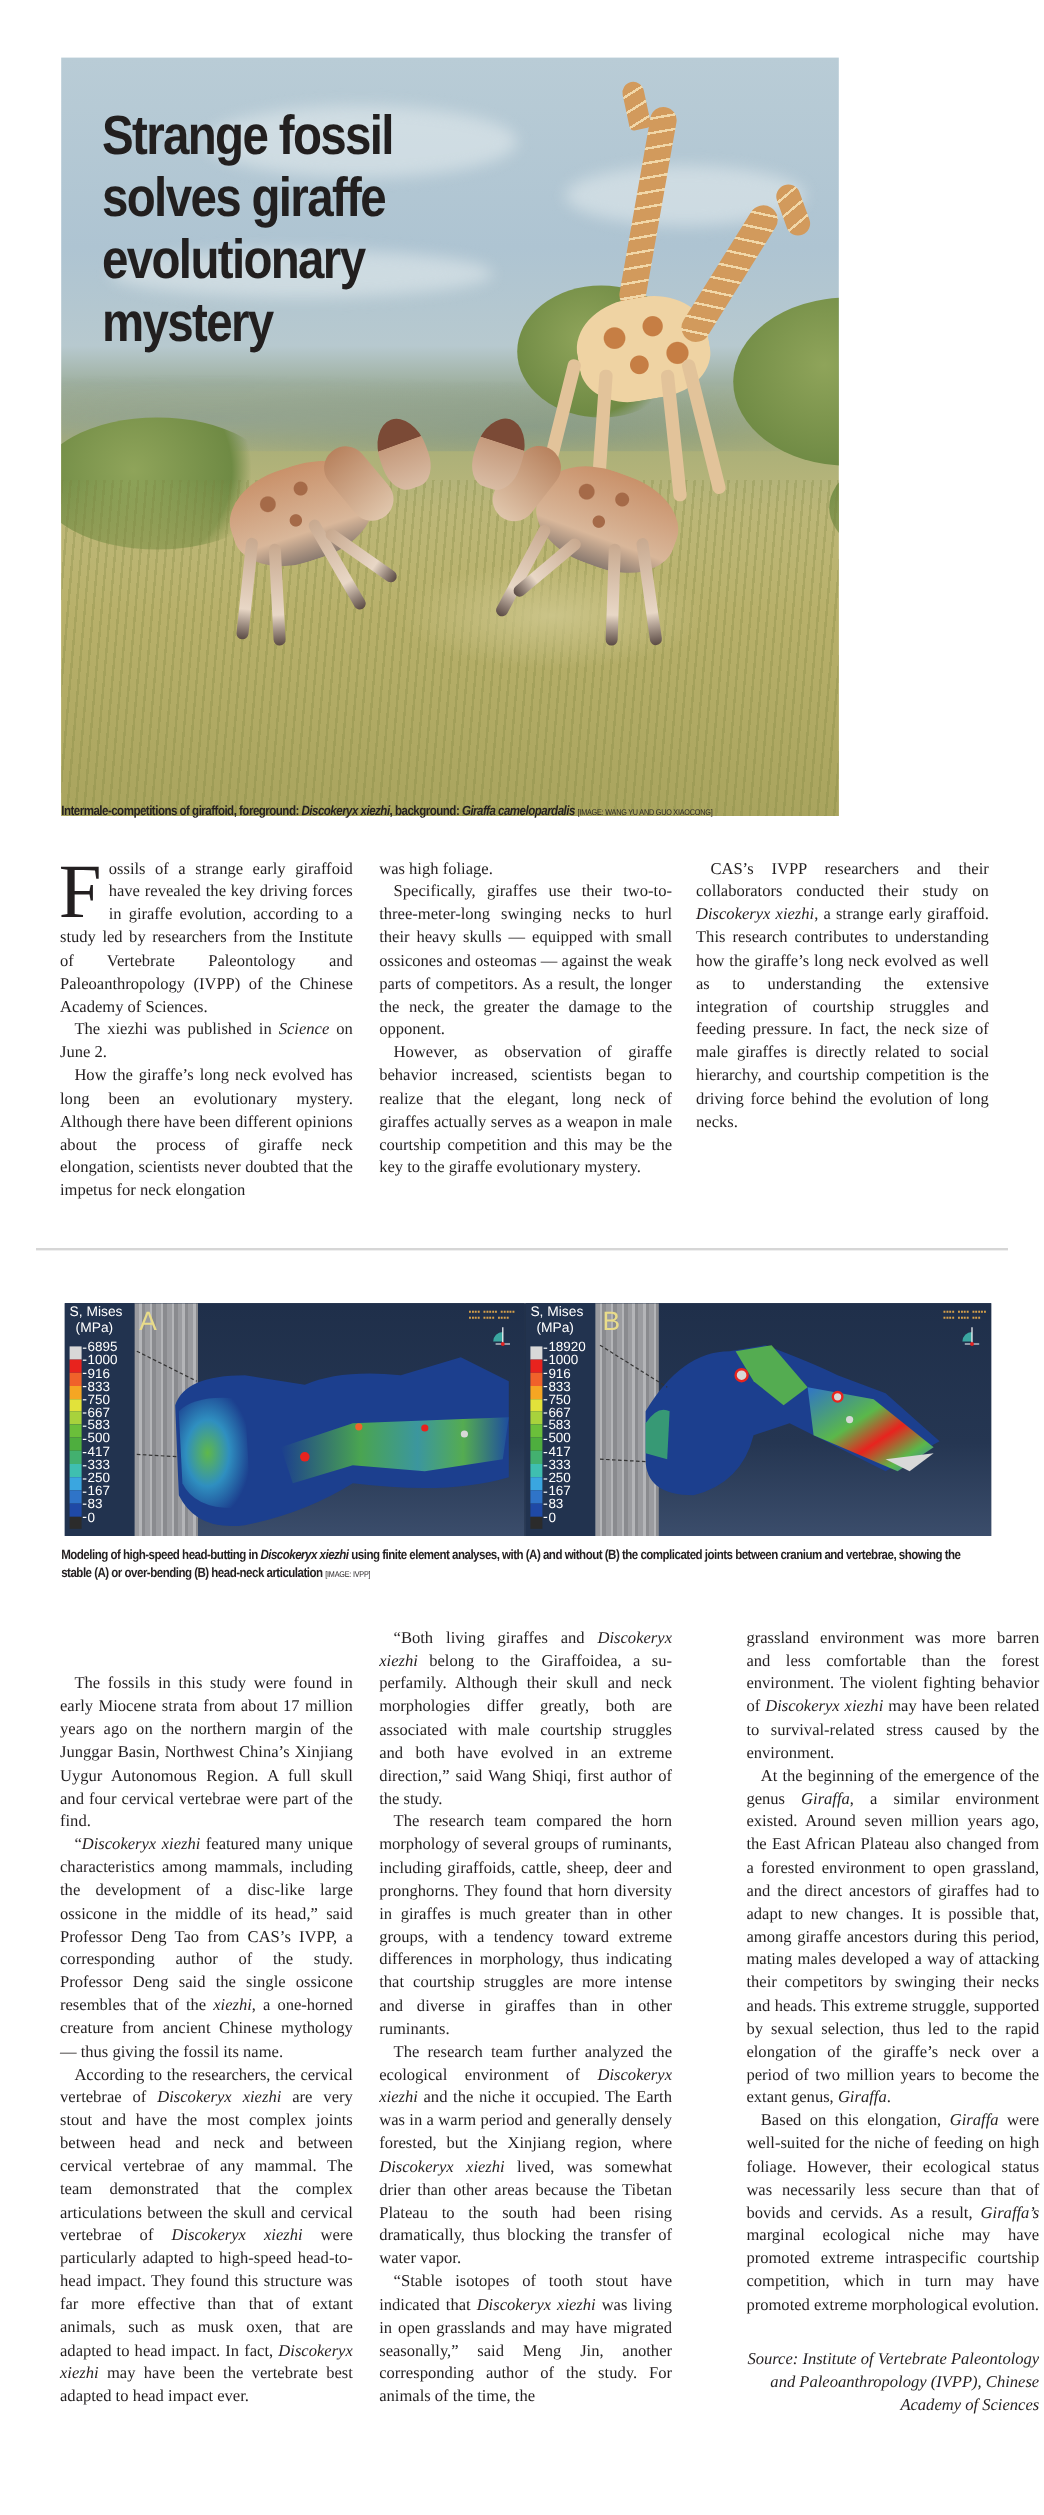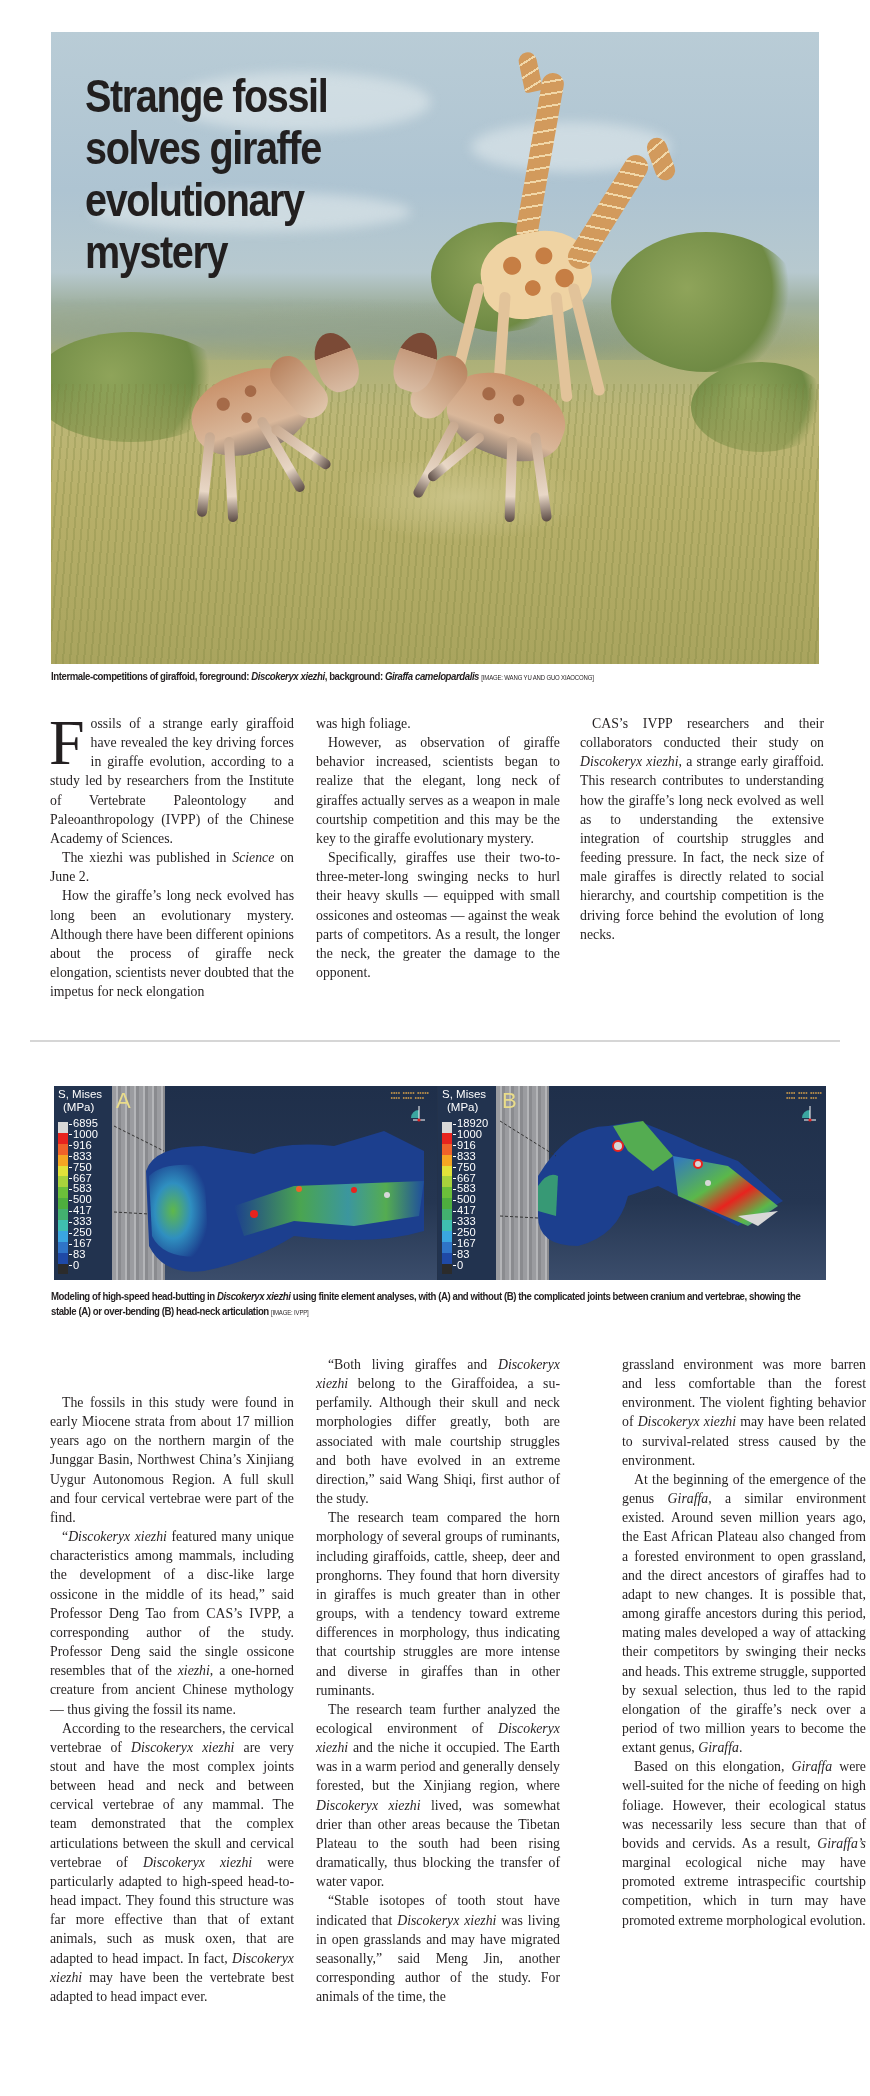--- a/index.html
+++ b/index.html
@@ -1,21 +1,21 @@
 <!DOCTYPE html>
 <html><head>
 <meta charset="utf-8">
 <style>
   * { box-sizing: border-box; margin: 0; padding: 0; }
   html, body { background: #ffffff; }
   body { width: 870px; height: 2096px; position: relative; overflow: hidden; color: #231f20; }
 
   
   .hero {
-    position: absolute; left: 51px; top: 32px; width: 768px; height: 632px; overflow: hidden;
+    position: absolute; left: 51px; top: 48px; width: 648px; height: 632px; overflow: hidden;
     background: linear-gradient(180deg, #b9ccd6 0%, #aec4d2 25%, #b7c9cf 38%, #9fb0a0 43%, #a8ae78 50%, #bdb87b 60%, #c3bd7e 75%, #b4ae6a 100%);
   }
   .hero .cloud { position:absolute; border-radius:50%; background: rgba(230,236,238,0.55); filter: blur(6px); }
   .hero .hills { position:absolute; left:0; right:0; top:258px; height:70px;
     background: radial-gradient(ellipse at 20% 60%, #8fa091 0%, rgba(143,160,145,0) 60%),
                 radial-gradient(ellipse at 60% 70%, #7f9587 0%, rgba(127,149,135,0) 55%); opacity:.8; }
   .hero .bush { position:absolute; border-radius:50%; background: radial-gradient(circle at 40% 40%, #8fa45a, #6f8a44 60%, rgba(111,138,68,0) 72%); }
   .hero .grass { position:absolute; left:0; right:0; bottom:0; height:280px;
     background: repeating-linear-gradient(95deg, rgba(120,128,60,0.25) 0 2px, rgba(0,0,0,0) 2px 7px),
                 linear-gradient(180deg, rgba(190,186,110,0) 0%, #b8b06a 40%, #a9a45e 100%); }
@@ -169,22 +169,22 @@
   <span class="dropcap">F</span>
   <div id="s1c1">
       <p class="noindent"><span>ossils of a strange early giraf­foid have revealed the key driv­ing forces in giraffe evolution, according to a study led by researchers from the Institute of Vertebrate Paleon­tology and Paleoanthropology (IVPP) of the Chinese Academy of Sciences.</span></p>
       <p><span>The xiezhi was published in </span><i>Science</i><span> on June 2.</span></p>
       <p><span>How the giraffe’s long neck evolved has long been an evolutionary mystery. Although there have been different opinions about the process of giraffe neck elongation, scientists never doubt­ed that the impetus for neck elongation</span></p>
     </div>
 </div>
 <div class="col" style="left:316px;top:714px;font-family:Liberation Serif, serif;">
   <div id="s1c2">
       <p class="noindent"><span>was high foliage.</span></p>
+      <p><span>Specifically, giraffes use their two-to-three-meter-long swinging necks to hurl their heavy skulls — equipped with small ossicones and osteomas — against the weak parts of competitors. As a re­sult, the longer the neck, the greater the damage to the opponent.</span></p>
       <p><span>However, as observation of giraffe behavior increased, scientists began to realize that the elegant, long neck of giraffes actually serves as a weapon in male courtship competition and this may be the key to the giraffe evolution­ary mystery.</span></p>
-      <p><span>Specifically, giraffes use their two-to-three-meter-long swinging necks to hurl their heavy skulls — equipped with small ossicones and osteomas — against the weak parts of competitors. As a re­sult, the longer the neck, the greater the damage to the opponent.</span></p>
     </div>
 </div>
 <div class="col" style="left:580px;top:714px;">
   <div id="s1c3">
       <p><span>CAS’s IVPP researchers and their collaborators conducted their study on </span><i>Discokeryx xiezhi</i><span>, a strange early giraffoid. This research contributes to understanding how the giraffe’s long neck evolved as well as to understand­ing the extensive integration of court­ship struggles and feeding pressure. In fact, the neck size of male giraffes is directly related to social hierarchy, and courtship competition is the driv­ing force behind the evolution of long necks.</span></p>
     </div>
 </div>
 
 <div class="rule"></div>
 
@@ -354,13 +354,14 @@
       <p><span>The research team further analyzed the ecological environment of </span><i>Dis­cokeryx xiezhi</i><span> and the niche it occu­pied. The Earth was in a warm period and generally densely forested, but the Xinjiang region, where </span><i>Discokeryx xiezhi</i><span> lived, was somewhat drier than other areas because the Tibetan Plateau to the south had been rising dramati­cally, thus blocking the transfer of wa­ter vapor.</span></p>
       <p><span>“Stable isotopes of tooth stout have indicated that </span><i>Discokeryx xiezhi</i><span> was living in open grasslands and may have migrated seasonally,” said Meng Jin, another corresponding author of the study. For animals of the time, the</span></p>
     </div>
 </div>
 <div class="col" style="left:580px;top:1355px;margin-left:42px;">
   <div id="s2c3">
       <p class="noindent"><span>grassland environment was more bar­ren and less comfortable than the for­est environment. The violent fighting behavior of </span><i>Discokeryx xiezhi</i><span> may have been related to survival-related stress caused by the environment.</span></p>
       <p><span>At the beginning of the emergence of the genus </span><i>Giraffa</i><span>, a similar environ­ment existed. Around seven million years ago, the East African Plateau also changed from a forested environment to open grassland, and the direct an­cestors of giraffes had to adapt to new changes. It is possible that, among gi­raffe ancestors during this period, mat­ing males developed a way of attacking their competitors by swinging their necks and heads. This extreme struggle, supported by sexual selection, thus led to the rapid elongation of the giraffe’s neck over a period of two million years to become the extant genus, </span><i>Giraffa</i><span>.</span></p>
       <p><span>Based on this elongation, </span><i>Giraffa</i><span> were well-suited for the niche of feeding on high foliage. However, their ecological status was necessarily less secure than that of bovids and cervids. As a result, </span><i>Giraffa’s</i><span> marginal ecological niche may have promoted extreme intraspecific courtship competition, which in turn may have promoted extreme morpho­logical evolution.</span></p>
     </div>
+  <p class="source" id="src">Source: Institute of Vertebrate Paleontol­ogy and Paleoanthropology (IVPP), Chinese Academy of Sciences</p>
 </div>
 
 </body></html>

